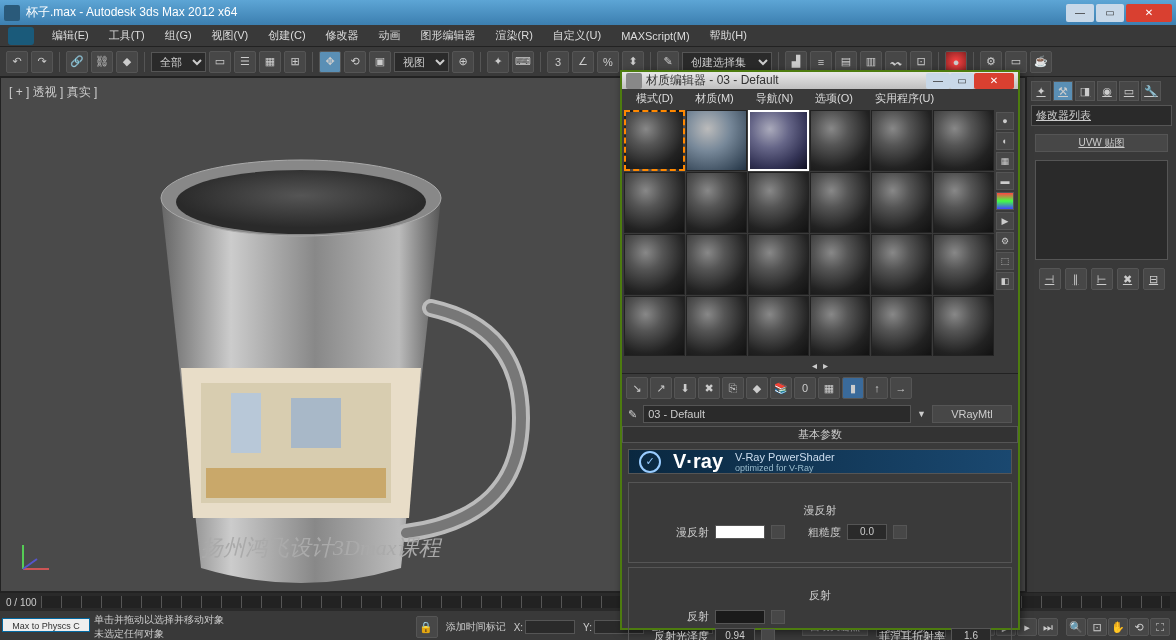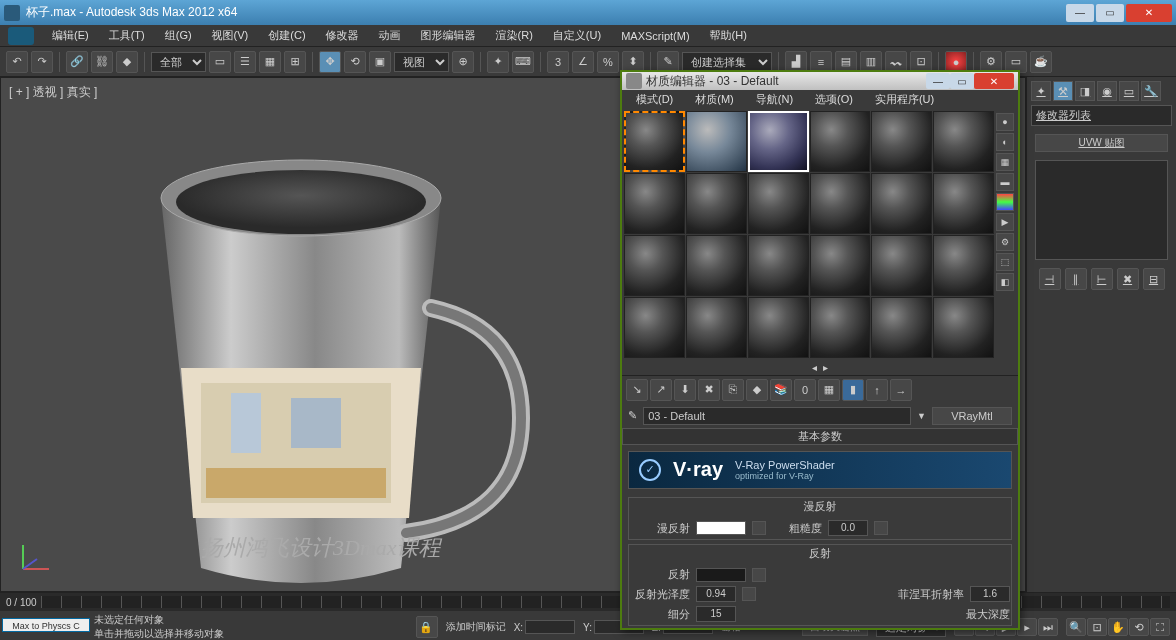--- a/index.html
+++ b/index.html
@@ -41,21 +41,21 @@
 .me-nav { display: flex; justify-content: center; padding: 2px; gap: 6px; font-size: 10px; }
 .me-tb { display: flex; gap: 2px; padding: 3px 4px; border-top: 1px solid #222; flex-wrap: wrap; }
 .me-name { display: flex; align-items: center; padding: 3px 6px; gap: 6px; }
 .me-name input { flex: 1; height: 18px; background: #2a2a2a; border: 1px solid #555; color: #ccc; padding: 0 4px; font-size: 11px; }
 .me-name .type { width: 80px; height: 18px; background: #474747; border: 1px solid #555; display: flex; align-items: center; justify-content: center; cursor: pointer; }
 .panel-hdr { height: 18px; background: #333; text-align: center; border: 1px solid #555; cursor: pointer; }
 .vray-banner { margin: 6px; height: 50px; background: linear-gradient(90deg, #0a2840, #1a4870); display: flex; align-items: center; padding: 0 10px; gap: 12px; border: 1px solid #555; }
 .vray-logo { font-size: 20px; font-weight: bold; color: #fff; }
 .vray-text { color: #cde; font-size: 11px; }
 .vray-text .sub { color: #9bc; font-size: 9px; }
-.param-sec { margin: 2px 6px; border: 1px solid #555; padding: 1px; }
+.param-sec { margin: 2px 6px; border: 1px solid #555; padding: 20px; }
 .param-sec .sechdr { text-align: center; margin-bottom: 4px; }
 .param-row { display: flex; align-items: center; gap: 6px; padding: 2px 0; font-size: 11px; }
 .param-row label { width: 60px; text-align: right; }
 .swatch { width: 50px; height: 14px; border: 1px solid #555; cursor: pointer; }
 .spinner { width: 40px; height: 16px; background: #2a2a2a; border: 1px solid #555; color: #ccc; text-align: center; font-size: 10px; line-height: 14px; }
 .checkbtn { width: 14px; height: 14px; background: #474747; border: 1px solid #555; font-size: 9px; display: flex; align-items: center; justify-content: center; }
 .rightpanel { width: 150px; background: #393939; border-left: 1px solid #222; padding: 4px; }
 .rp-tabs { display: flex; gap: 2px; margin-bottom: 4px; }
 .rp-tab { width: 20px; height: 20px; background: #474747; border: 1px solid #555; cursor: pointer; display:flex; align-items:center; justify-content:center; font-size:11px; }
 .rp-sec { background: #333; border: 1px solid #555; margin-bottom: 4px; padding: 0; }
@@ -338,22 +338,22 @@
   <div class="timeline">
     <span>0 / 100</span>
     <div class="timetrack">
         <div class="marks"></div>
       </div>
   </div>
   <div class="status">
     <div class="physx">Max to Physcs C</div>
     <div style="width:80px"></div>
     <div class="prompt">
+      <div>单击并拖动以选择并移动对象</div>
       <div>未选定任何对象</div>
-      <div>单击并拖动以选择并移动对象</div>
     </div>
     <div class="tbtn">🔒</div>
     <span>添加时间标记</span>
     <div class="field">
         <span>X:</span>
         <input style="">
       </div>
     <div class="field">
         <span>Y:</span>
         <input style="">

